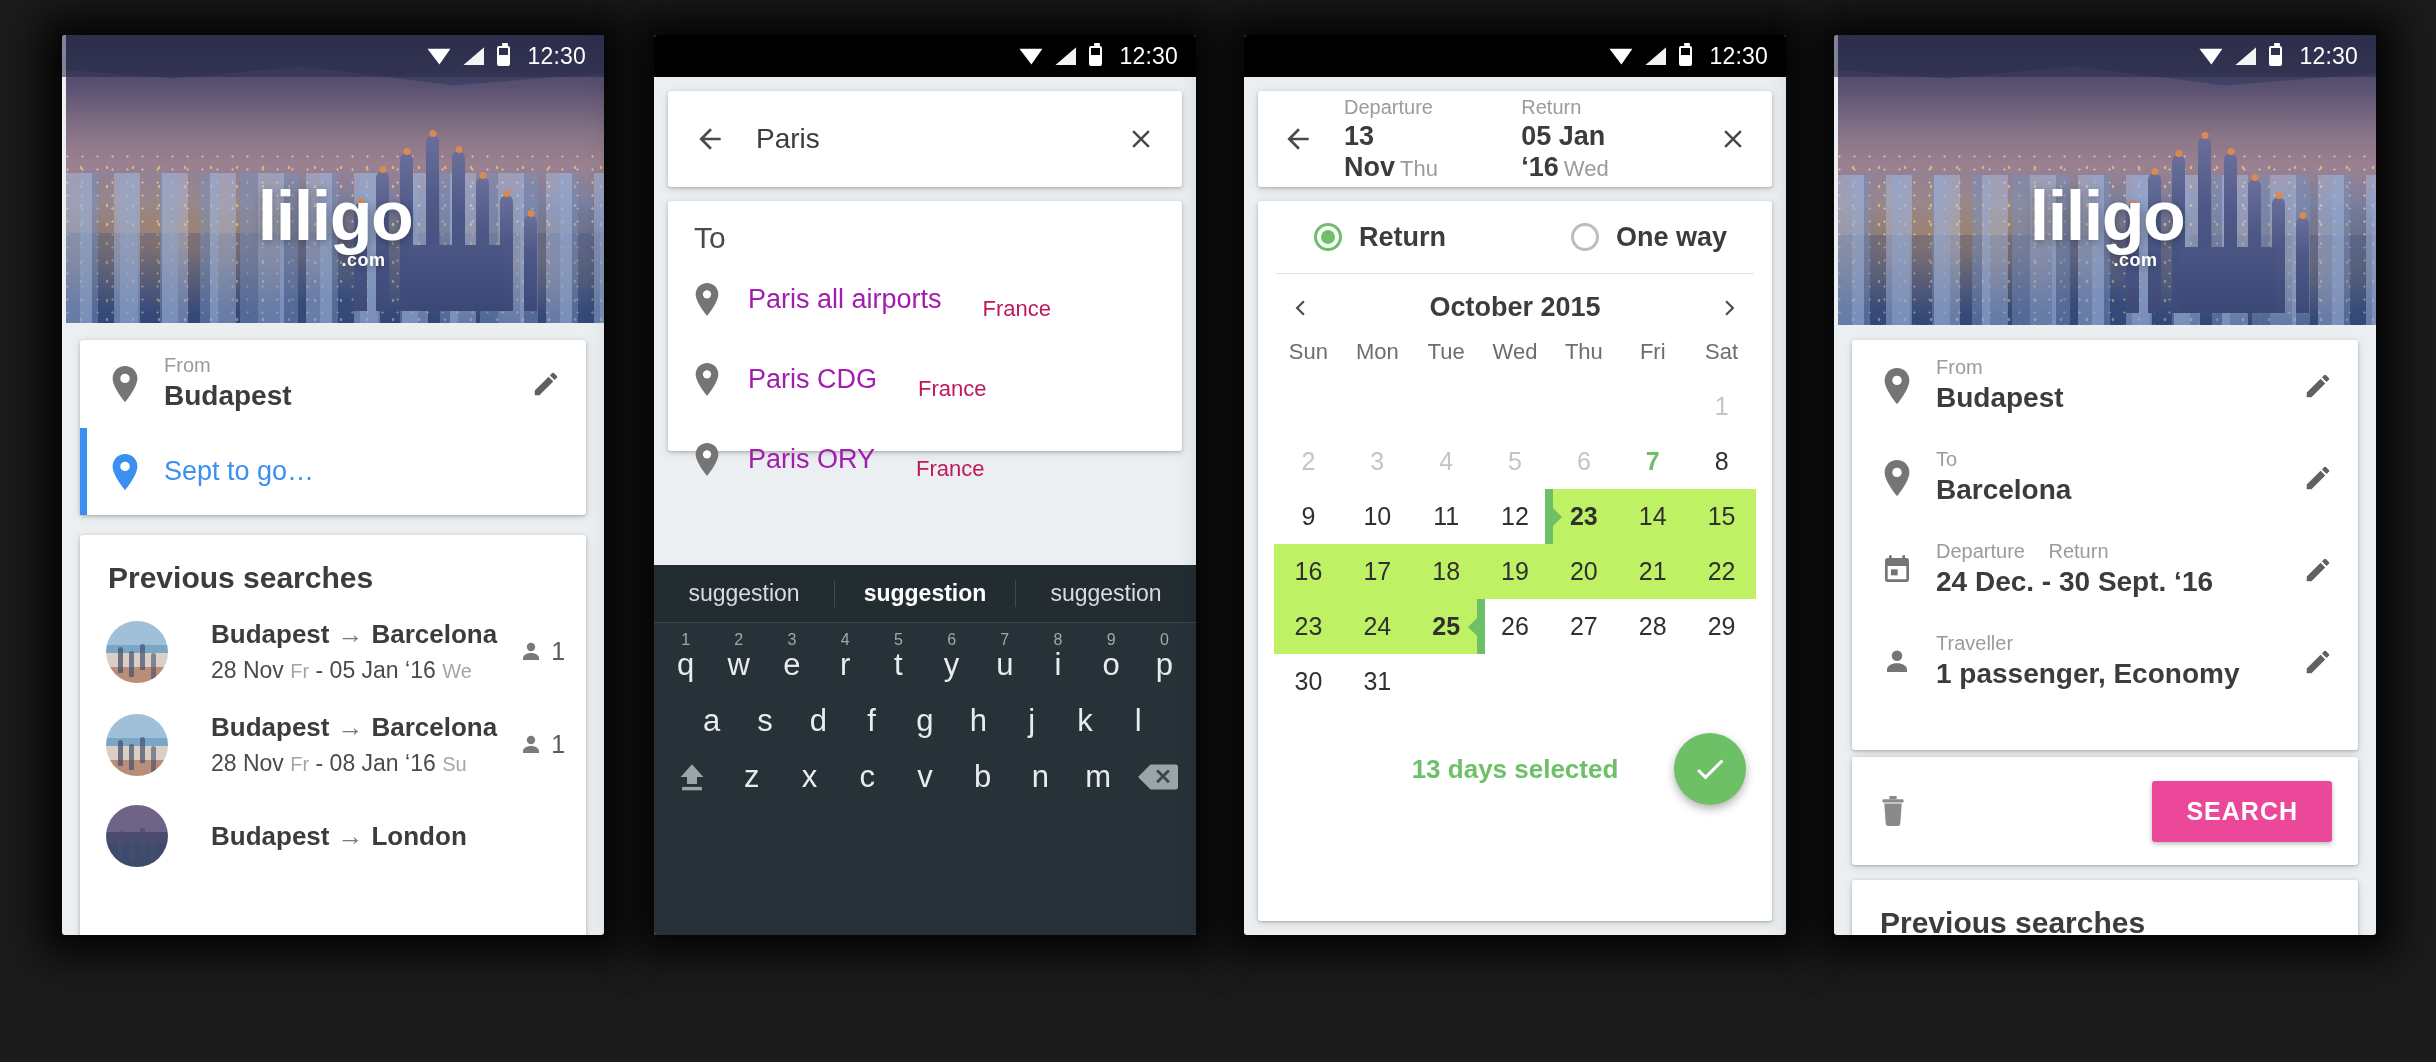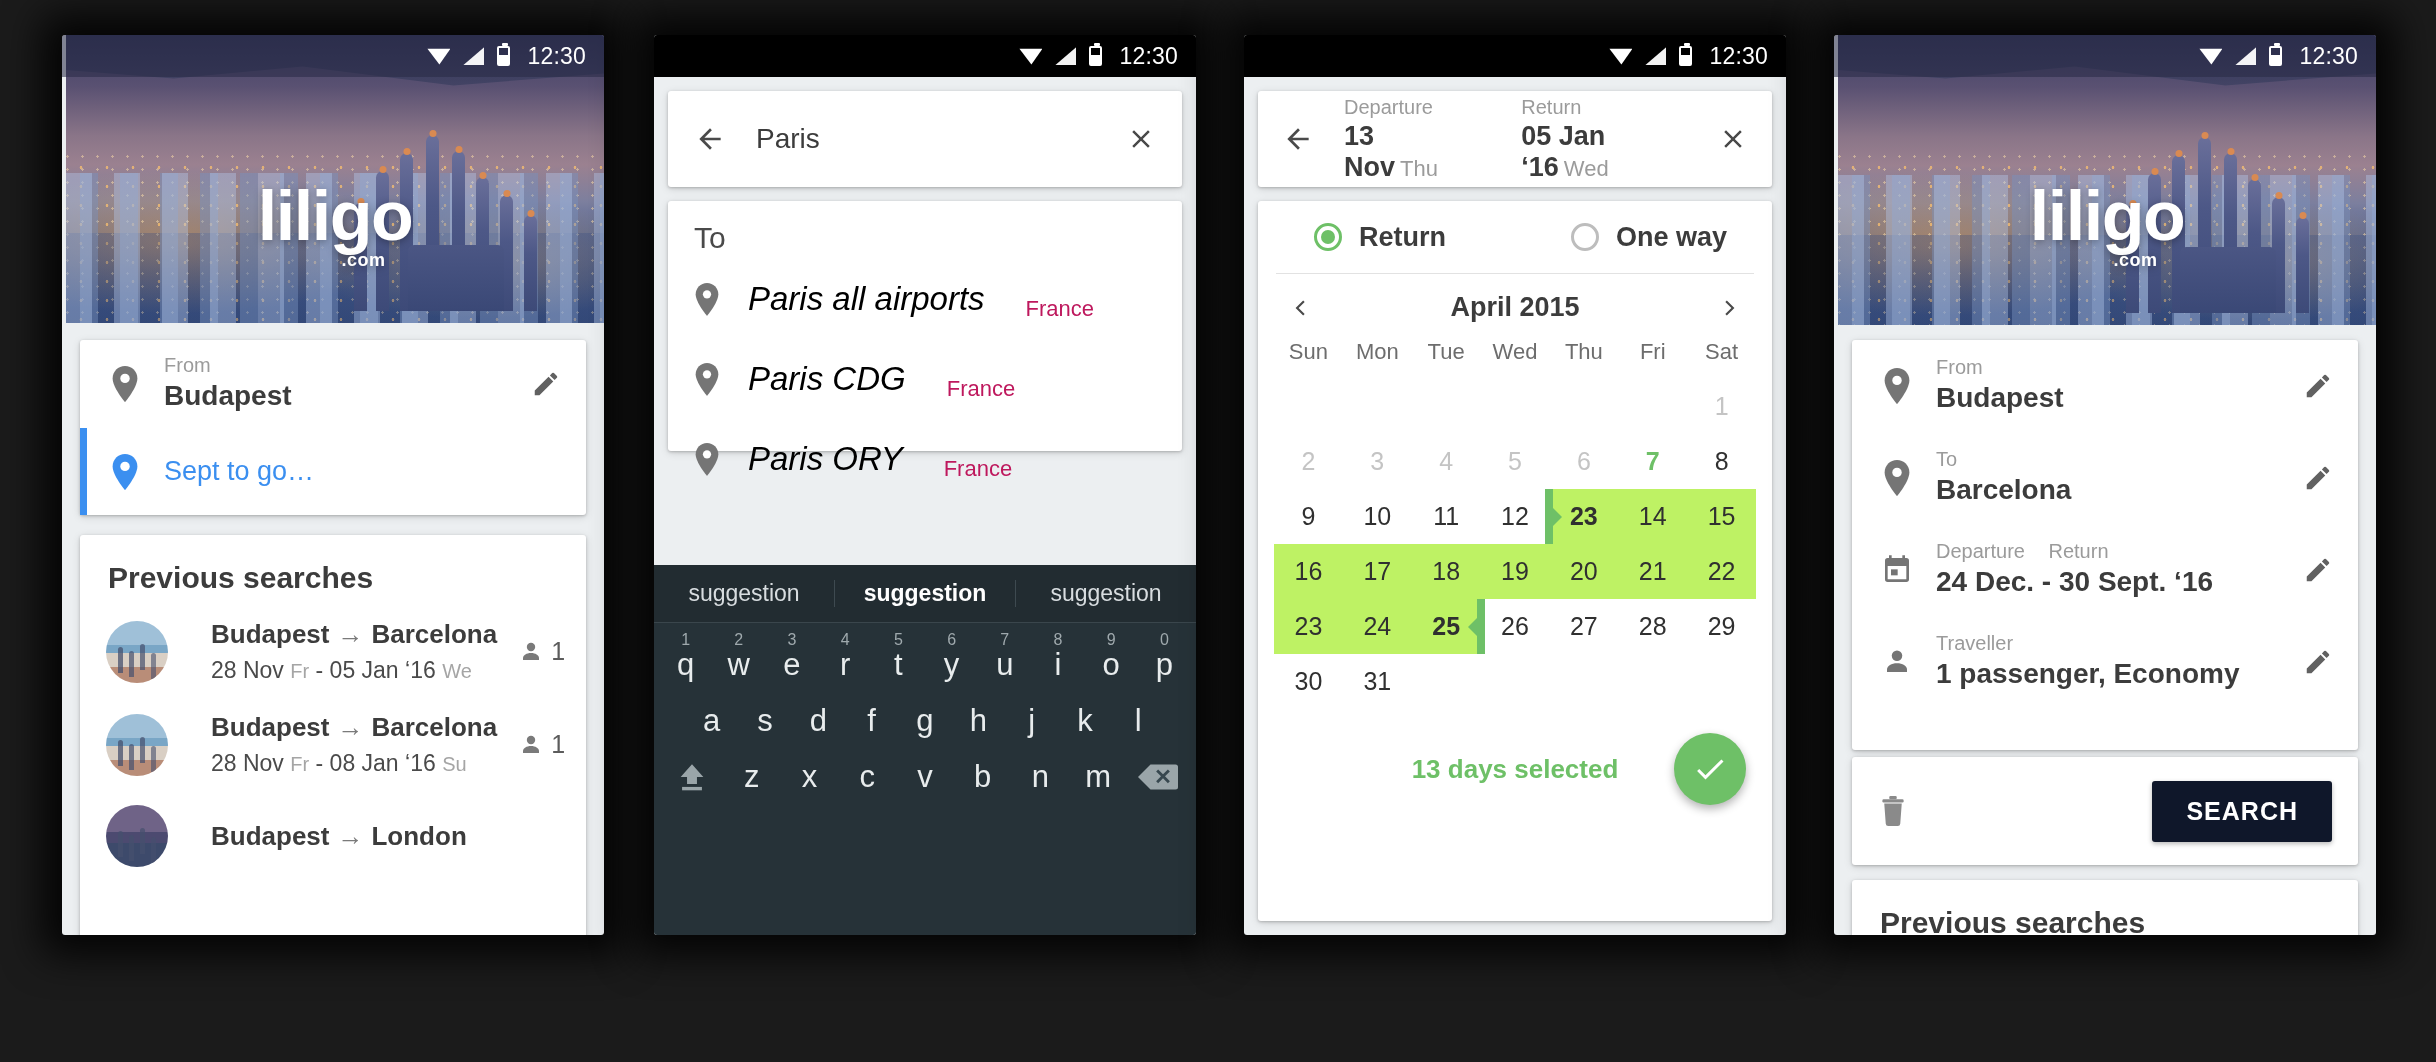--- a/index.html
+++ b/index.html
@@ -197,21 +197,21 @@
   .ps-dates { font-size:23px; color:#4a4a4a; margin-top:7px; }
   .ps-dates .dw { color:#a5a5a5; font-size:20px; }
   .ps-pax { display:flex; align-items:center; gap:8px; font-size:25px; color:#5c5c5c; }
 
   
   .searchbar { display:flex; align-items:center; height:100%; padding: 0 26px; gap:30px; }
   .searchbar .q { flex:1; font-size:28px; color:#3c3c3c; }
 
   .sugg-title { font-size:30px; color:#4a4a4a; font-weight:400; padding: 20px 26px 4px; }
   .sugg-row { display:flex; align-items:center; padding: 17px 26px; gap:28px; }
-  .sugg-row .nm { font-size:33px; color:#000000;font-style:italic; }
+  .sugg-row .nm { font-size:27px; color:#a21caf; }
   .sugg-row .cn { font-size:22px; color:#be185d; margin-left:13px;margin-top:20px; }
 
   
   .kb { position:absolute; left:0; right:0; bottom:0; background:#263238; }
   .kb-sugg {
     height:58px; background:#222c31; display:flex; align-items:center;
     border-bottom:1px solid #3a464c;
   }
   .kb-sugg div {
     flex:1; text-align:center; color:#d8dde0; font-size:23px;
@@ -295,21 +295,21 @@
   .fab {
     position:absolute; right:26px; top:50%; transform:translateY(-50%);
     width:72px; height:72px; border-radius:50%; background:#6ec067;
     display:flex; align-items:center; justify-content:center;
     box-shadow: 0 4px 10px rgba(0,0,0,.3);
   }
 
   
   .actionrow { display:flex; align-items:center; justify-content:space-between; padding: 0 26px; height:100%; }
   .btn-search {
-    background:#0f172a; color:#fff; font-size:25px; font-weight:700;
+    background:#ec4899; color:#fff; font-size:25px; font-weight:700;
     letter-spacing:1px; padding: 16px 34px; border:none; border-radius:3px;
     box-shadow: 0 2px 5px rgba(0,0,0,.28);
   }
 </style>
 </head>
 <body>
 
 <div class="stage">
 
   <div class="phone" id="phone1">
@@ -612,21 +612,21 @@
           </div>
         </div>
         <div class="divline"></div>
 
         <div class="cal-nav">
           <span class="icon">
             <svg width="26" height="26" viewBox="0 0 24 24">
                 <path fill="#4a4a4a" d="M15.4 6.4L14 5l-7 7 7 7 1.4-1.4L9.8 12z"></path>
               </svg>
           </span>
-          <span class="mon">April 2015</span>
+          <span class="mon">October 2015</span>
           <span class="icon">
             <svg width="26" height="26" viewBox="0 0 24 24">
                 <path fill="#4a4a4a" d="M8.6 6.4L10 5l7 7-7 7-1.4-1.4L14.2 12z"></path>
               </svg>
           </span>
         </div>
 
         <div class="cal-grid">
           <div class="cal-r cal-head">
             <div class="cal-c">Sun</div>

